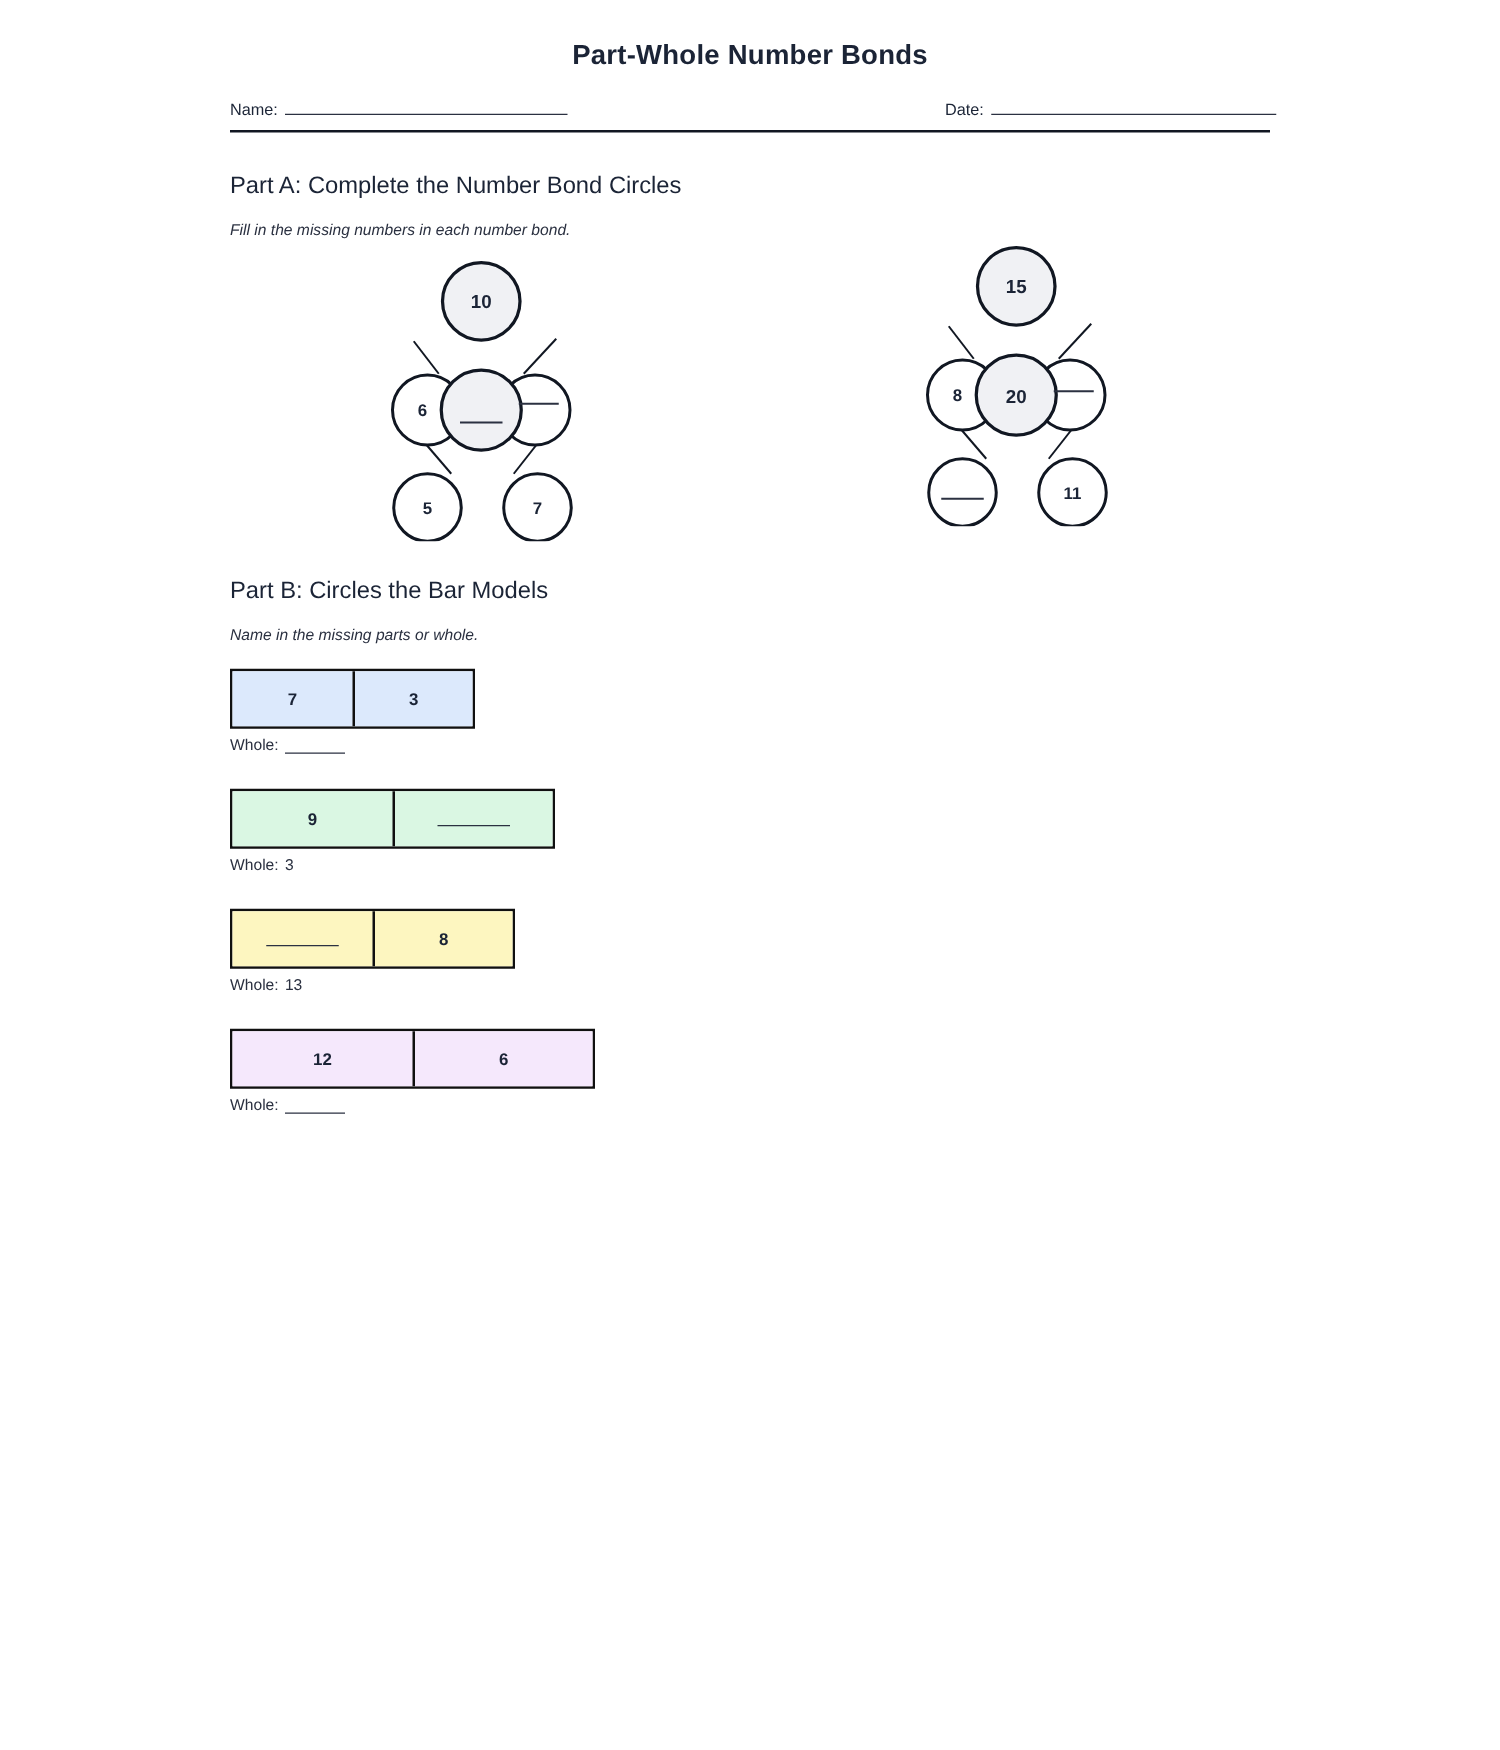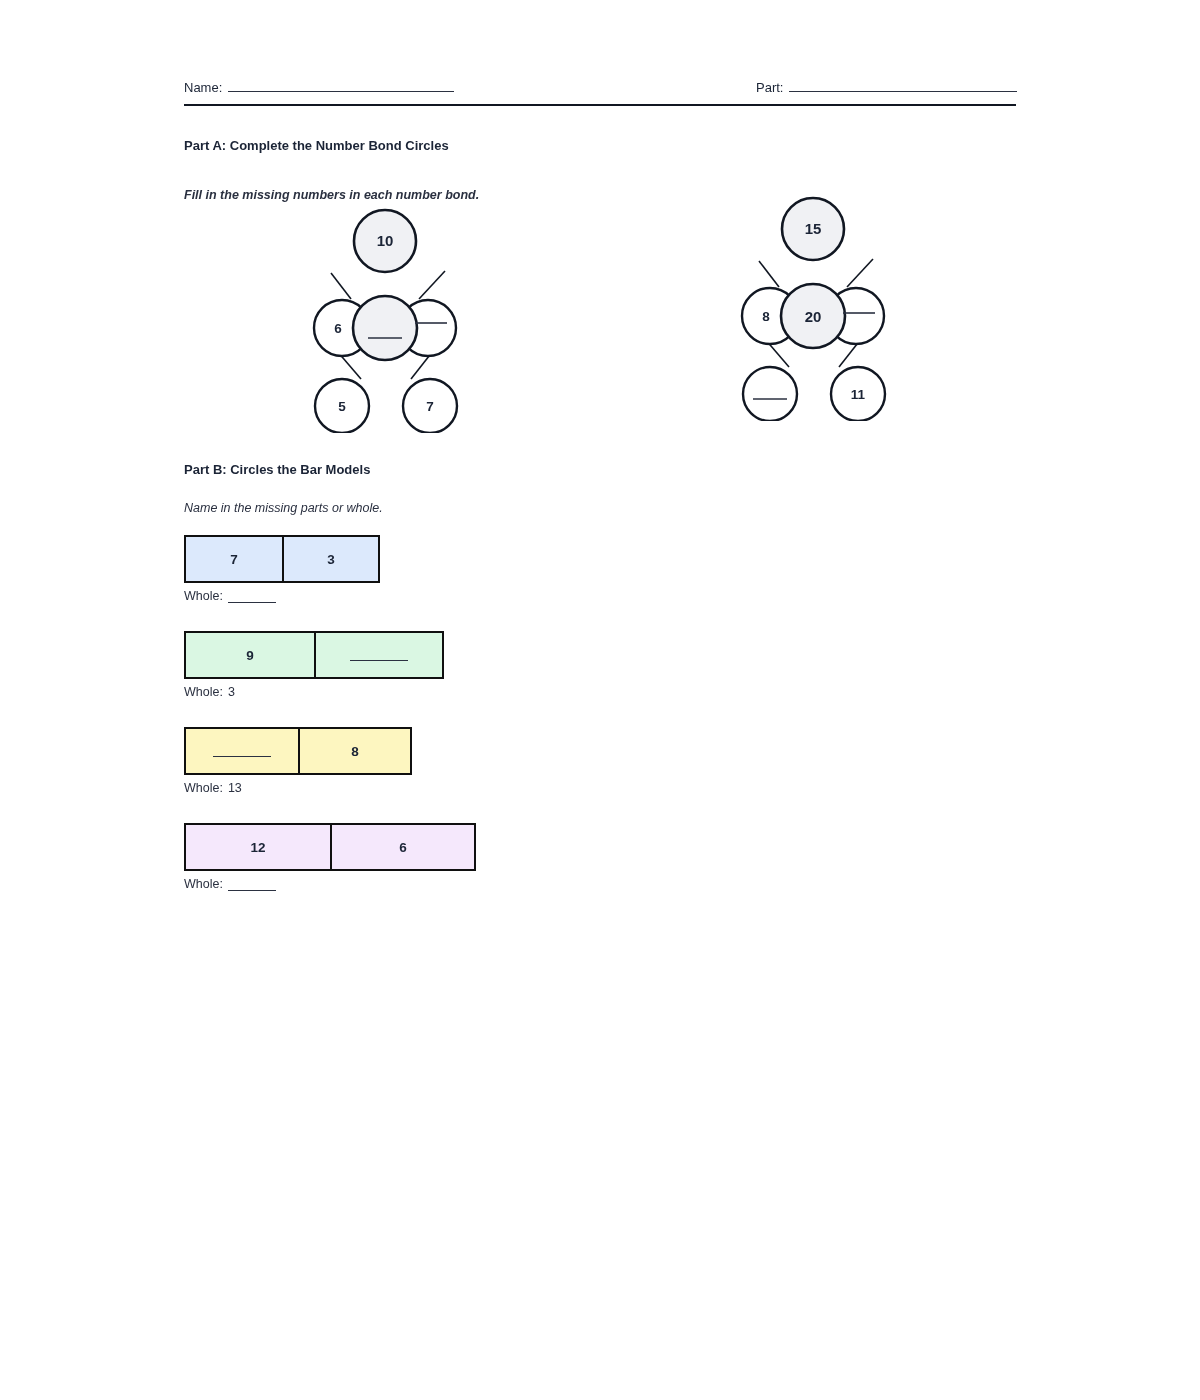--- a/index.html
+++ b/index.html
@@ -65,33 +65,33 @@
     top: 104px;
     width: 832px;
     height: 0;
     border-top: 2px solid #111722;
   }
 
   
   .section-title {
     position: absolute;
     left: 184px;
-    font-size: 13px;
-    font-weight: bold;
+    font-size: 19px;
+    font-weight: normal;
     color: #1b2436;
   }
   .section-sub {
     position: absolute;
     left: 184px;
     font-size: 12.5px;
     font-style: italic;
     color: #2a3040;
   }
   #partA-title { top: 138px; }
-  #partA-sub   { top: 188px; font-weight: bold; }
+  #partA-sub   { top: 177px; }
   #partB-title { top: 462px; }
   #partB-sub   { top: 501px; }
 
   
   .bond {
     position: absolute;
     width: 220px;
     height: 230px;
   }
   #bond-1 { left: 275px; top: 203px; }
@@ -155,28 +155,29 @@
   #bar-1 { left: 184px; top: 535px; }
   #bar-2 { left: 184px; top: 631px; }
   #bar-3 { left: 184px; top: 727px; }
   #bar-4 { left: 184px; top: 823px; }
 </style>
 </head>
 <body>
 
 <div class="page">
 
+  <div class="title">Part-Whole Number Bonds</div>
 
   <div class="namedate">
     <div class="nd-group nd-name">
       <span class="nd-label">Name:</span>
       <span class="nd-rule name-rule"></span>
     </div>
     <div class="nd-group nd-date">
-      <span class="nd-label">Part:</span>
+      <span class="nd-label">Date:</span>
       <span class="nd-rule date-rule"></span>
     </div>
   </div>
   <div class="header-rule"></div>
 
   <div class="section-title" id="partA-title">Part A: Complete the Number Bond Circles</div>
   <div class="section-sub" id="partA-sub">Fill in the missing numbers in each number bond.</div>
 
   <div class="bond" id="bond-1">
     <svg width="220" height="230" viewBox="0 0 220 230" xmlns="http://www.w3.org/2000/svg">

